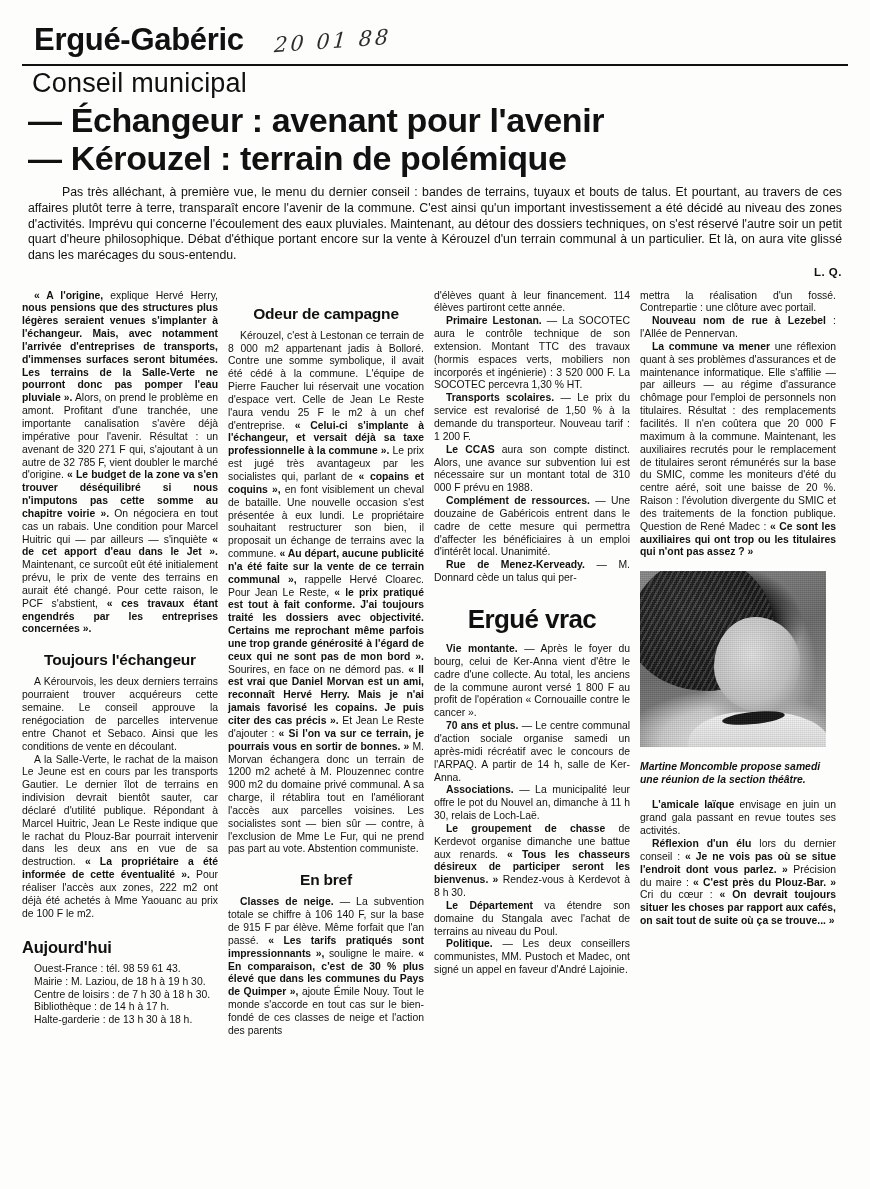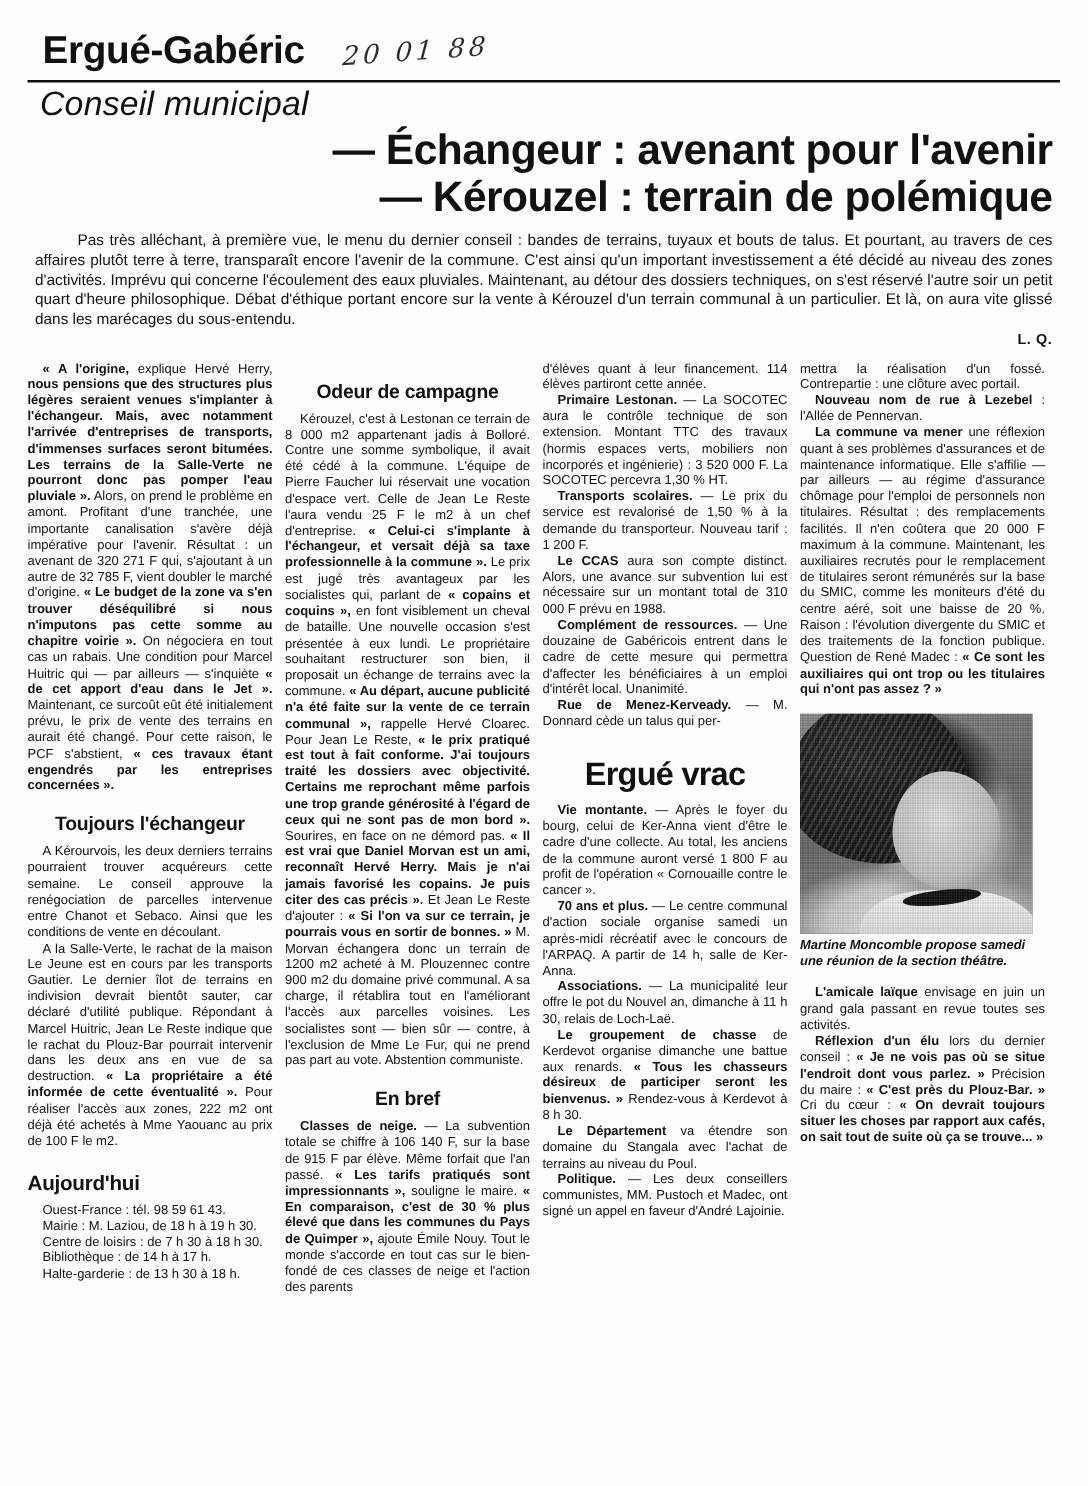--- a/index.html
+++ b/index.html
@@ -55,27 +55,26 @@
     border-top: 2.5px solid #111;
     margin: 6px 0 0 0;
   }
   
   .kicker {
     font-size: 27px;
     font-weight: normal;
     letter-spacing: 0.2px;
     margin: 14px 0 2px 10px;
     font-family: "Liberation Sans", sans-serif;
-    font-style: italic;
   }
   .headline {
     font-size: 34px;
     font-weight: bold;
     letter-spacing: -0.4px;
-    text-align: right;
+    text-align: left;
     line-height: 1.12;
     margin: 0 0 0 0;
     padding: 0 6px;
     font-family: "Liberation Sans", sans-serif;
     font-stretch: condensed;
   }
   
   .chapeau {
     font-size: 12.3px;
     line-height: 1.28;
@@ -196,21 +195,21 @@
       repeating-linear-gradient(0deg, rgba(0,0,0,.07) 0 1px, rgba(255,255,255,.05) 1px 2px),
       repeating-linear-gradient(90deg, rgba(0,0,0,.05) 0 1px, rgba(255,255,255,.04) 1px 2px);
     opacity: .9;
   }
   .caption {
     font-size: 10.4px;
     line-height: 1.26;
     font-style: italic;
     font-weight: bold;
     text-align: left;
-    margin-top: 3px;
+    margin-top: 13px;
     font-family: "Liberation Sans", sans-serif;
   }
   .gap-sm { height: 9px; }
 </style>
 </head>
 <body>
 
 <div class="page">
 
   <div class="masthead">

